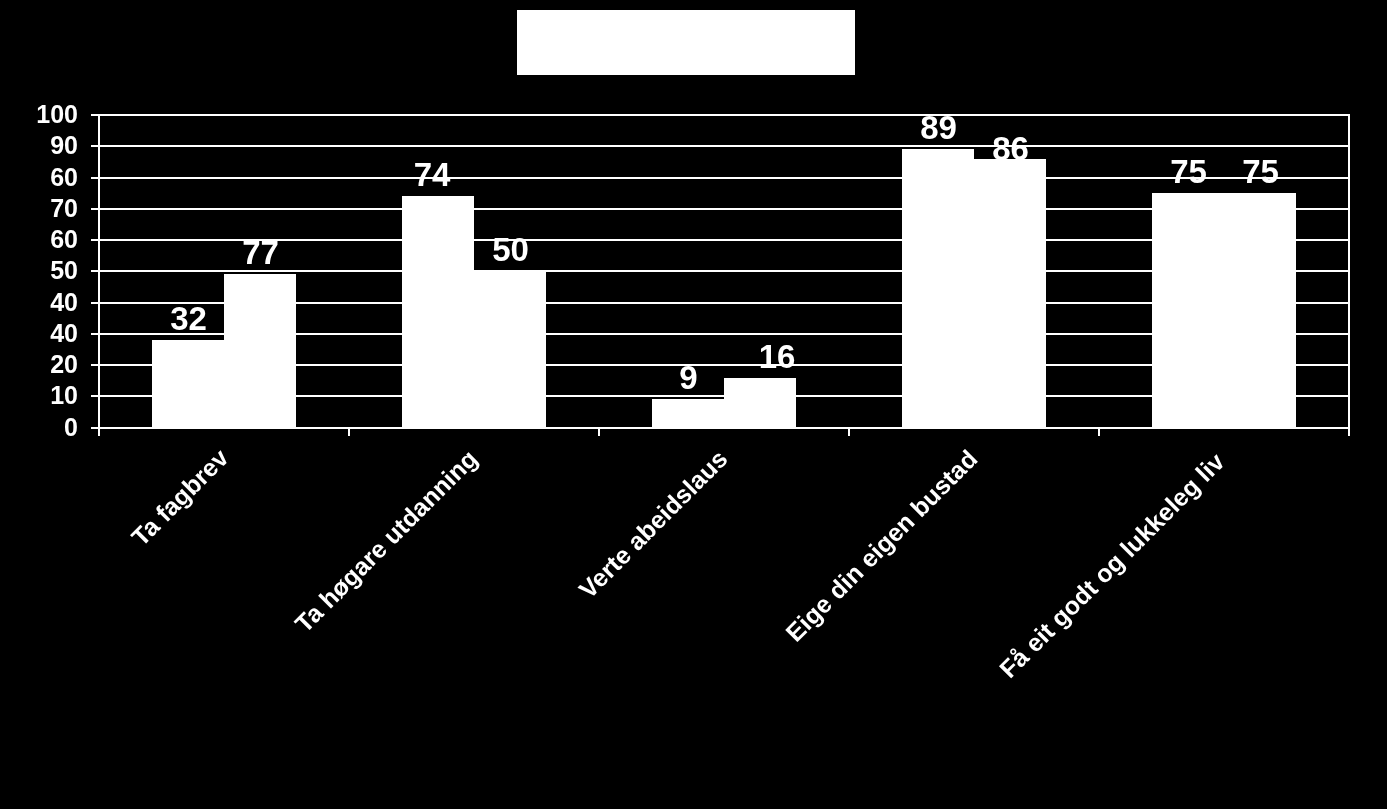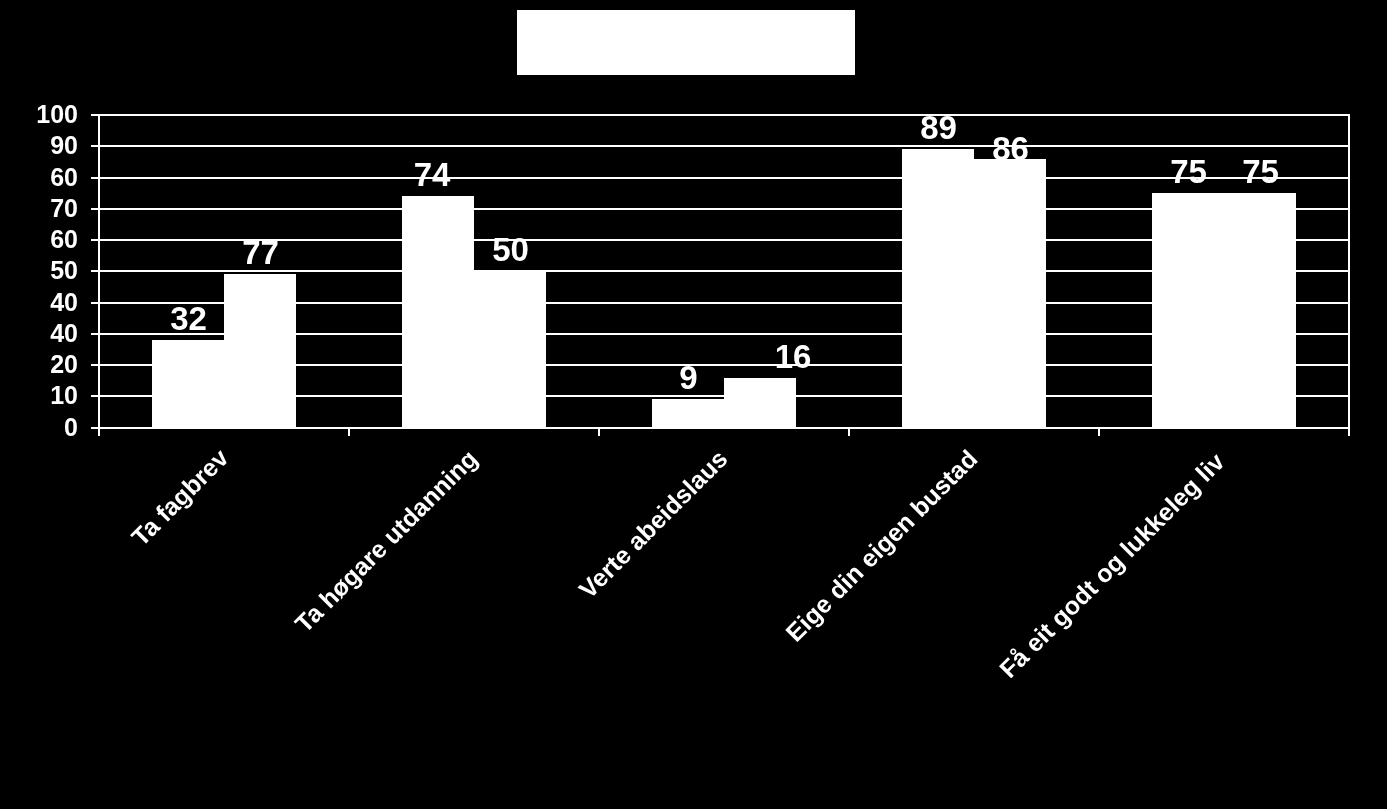--- a/index.html
+++ b/index.html
@@ -80,21 +80,21 @@
   <div class="ylabel" style="top:320.75px">40</div>
   <div class="ylabel" style="top:352px">20</div>
   <div class="ylabel" style="top:383.25px">10</div>
   <div class="ylabel" style="top:414.5px">0</div>
 
   <div class="vlabel" style="left:116.5px;top:306px;width:144px">32</div>
   <div class="vlabel" style="left:188.5px;top:240.375px;width:144px">77</div>
   <div class="vlabel" style="left:360px;top:162.25px;width:144px">74</div>
   <div class="vlabel" style="left:438.5px;top:237.25px;width:144px">50</div>
   <div class="vlabel" style="left:616.5px;top:365.375px;width:144px">9</div>
-  <div class="vlabel" style="left:721px;top:343.5px;width:144px">16</div>
+  <div class="vlabel" style="left:705px;top:343.5px;width:144px">16</div>
   <div class="vlabel" style="left:866.5px;top:115.375px;width:144px">89</div>
   <div class="vlabel" style="left:938.5px;top:136px;width:144px">86</div>
   <div class="vlabel" style="left:1116.5px;top:159.125px;width:144px">75</div>
   <div class="vlabel" style="left:1188.5px;top:159.125px;width:144px">75</div>
 
   <div class="xtick" style="left:97.5px;top:427.5px"></div>
   <div class="xtick" style="left:347.5px;top:427.5px"></div>
   <div class="xtick" style="left:597.5px;top:427.5px"></div>
   <div class="xtick" style="left:847.5px;top:427.5px"></div>
   <div class="xtick" style="left:1097.5px;top:427.5px"></div>

